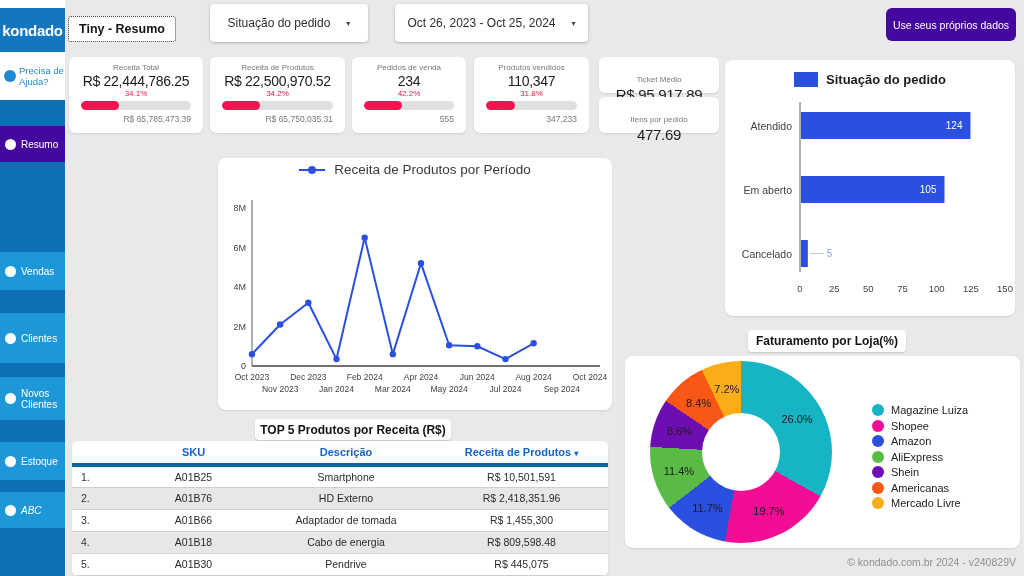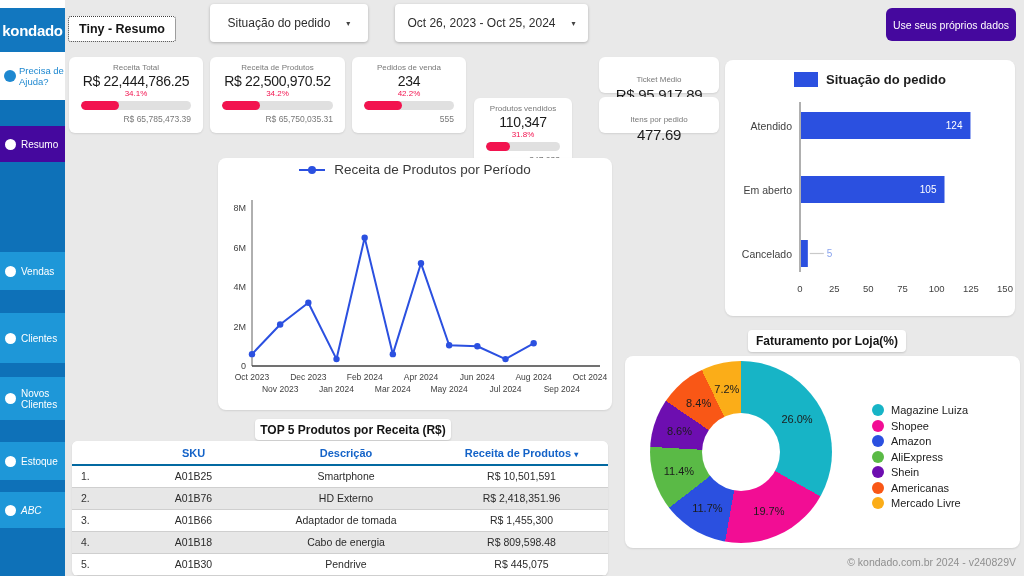--- a/index.html
+++ b/index.html
@@ -37,21 +37,21 @@
   .dd-label { font-size:12px; color:#2d2d2d; }
   .dd-caret { font-size:8px; color:#444; }
   .cta-btn { position:absolute; left:886px; top:8px; width:130px; height:33px; background:#45089E;
              border:none; border-radius:6px; color:#fff; font-size:10.5px; cursor:pointer;
              font-family:"Liberation Sans", sans-serif; }
 
   
   .card { position:absolute; background:#fff; border-radius:6px; box-shadow:0 1px 2px rgba(0,0,0,0.10); }
   .kpi { top:57px; height:76px; text-align:center; padding-top:6px; }
   .kpi1 { left:69px;  width:134px; } .kpi2 { left:210px; width:135px; }
-  .kpi3 { left:352px; width:114px; } .kpi4 { left:474px; width:98px;margin-top:41px; }
+  .kpi3 { left:352px; width:114px; } .kpi4 { left:474px; width:115px; }
   .kpi-sm { left:599px; width:120px; height:36px; text-align:center; padding-top:18px; }
   .kpi5 { top:57px; } .kpi6 { top:97px; }
   .kpi-label { font-size:8px; color:#787878; }
   .kpi-value { font-size:14px; color:#1b1b1b; letter-spacing:-0.3px; margin-top:1px; }
   .kpi-sm .kpi-value { font-size:15px; margin-top:2px; }
   .kpi-pct { font-size:8px; color:#F2134F; margin-top:0px; }
   .kpi-track { margin:3px 12px 0; height:9px; border-radius:5px; background:#E0E0E0; overflow:hidden; }
   .kpi-fill { height:9px; border-radius:5px; background:#F2134F; width:0; }
   .kpi-target { font-size:8.5px; color:#787878; text-align:right; margin:4px 12px 0; }
 
@@ -84,21 +84,21 @@
   .dl-dot { width:12px; height:12px; border-radius:50%; flex:none; }
   .dl-label { font-size:11px; color:#212121; }
 
   
   .table-title-pill { position:absolute; left:255px; top:419px; width:196px; height:21px; background:#fff;
                       border-radius:4px; box-shadow:0 1px 2px rgba(0,0,0,0.15); display:flex;
                       align-items:center; justify-content:center; font-size:12px; font-weight:bold; color:#141414; }
   .table-card { left:72px; top:441px; width:536px; height:135px; border-radius:6px; overflow:hidden; }
   table.top5 { width:536px; border-collapse:collapse; table-layout:fixed; }
   table.top5 th { height:24px; font-size:11px; font-weight:bold; color:#1463C8; text-align:center;
-                  border-bottom:2px solid #0369a1; background:#fff; cursor:pointer; }
+                  border-bottom:4px solid #0369a1; background:#fff; cursor:pointer; }
   table.top5 td { height:22px; font-size:10.5px; color:#2b2b2b; text-align:center;
                   border-bottom:1px solid #CFCFCF; }
   table.top5 td.num { text-align:left; padding-left:9px; color:#333; }
   table.top5 tr.alt td { background:#E7E7E7; }
   .sort-caret { font-size:8px; color:#1463C8; }
 
   .footer-note { position:absolute; right:8px; top:556px; font-size:10.5px; color:#8F8F8F; }
 
   svg text { font-family:"Liberation Sans", sans-serif; }
 </style>

